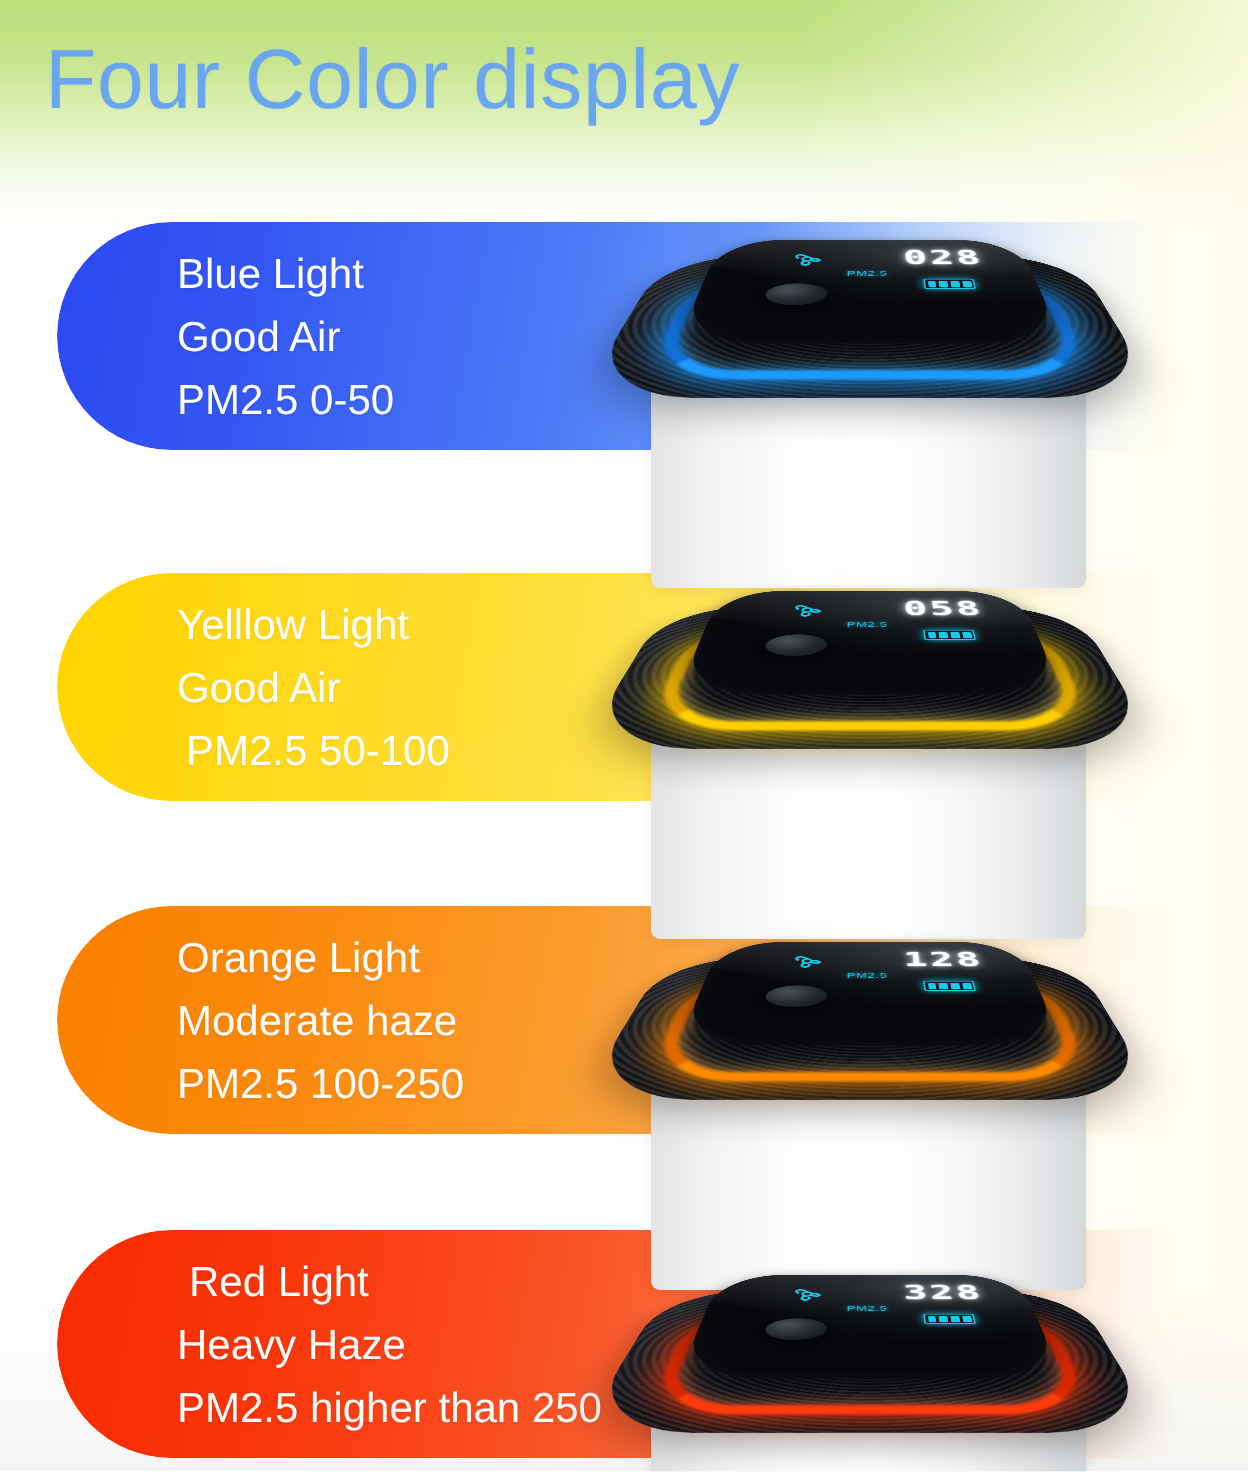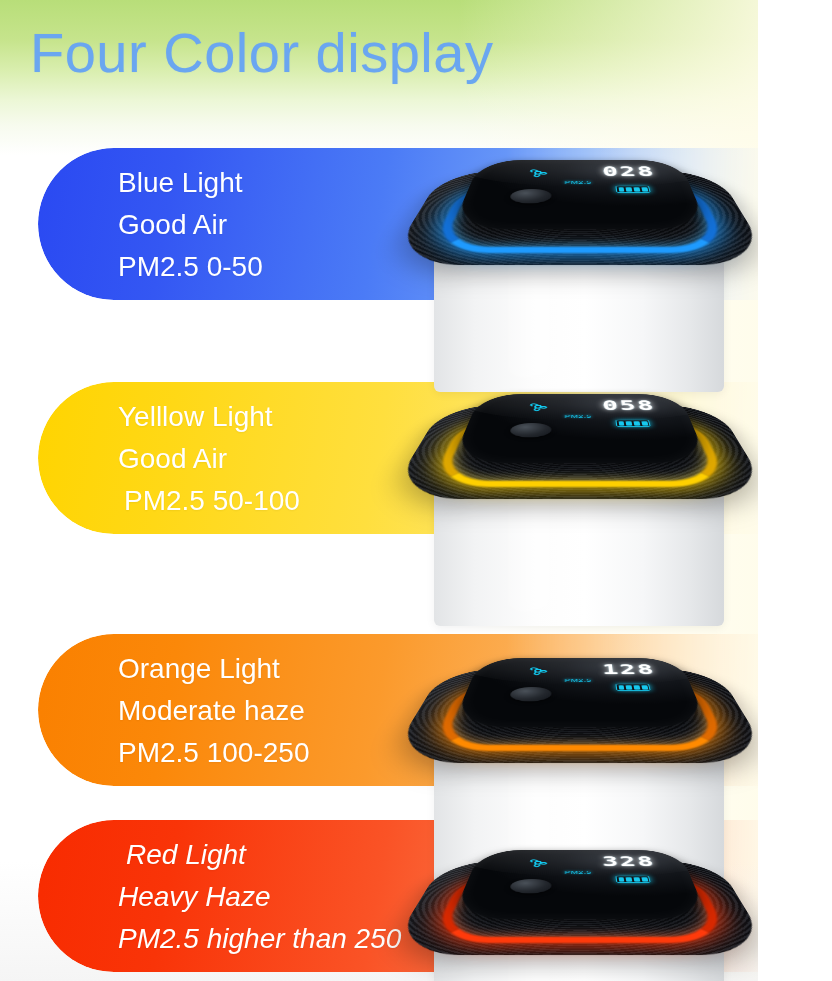--- a/index.html
+++ b/index.html
@@ -7,21 +7,21 @@
   body {
     font-family:"Liberation Sans", sans-serif;
     background:#ffffff;
     overflow:hidden;
     position:relative;
   }
 
   
   .page {
     position:relative;
-    width:758px;
+    width:832px;
     height:981px;
     overflow:hidden;
     background:
       linear-gradient(to bottom,
         #b8de79 0px,
         #c6e48c 40px,
         #d9eeae 70px,
         #ecf7d6 100px,
         #f7fbee 125px,
         #ffffff 155px);
@@ -52,41 +52,41 @@
 
   
   .row {
     position:absolute;
     left:0;
     width:832px;
     height:210px;
   }
   .row-0 { top:140px; }
   .row-1 { top:374px; }
-  .row-2 { top:626px;padding-left:41px; }
+  .row-2 { top:596px;padding-left:41px; }
   .row-3 { top:812px; }
 
   
   .pill {
     position:absolute;
     left:38px;
     top:8px;
     width:755px;
     height:152px;
     border-radius:80px 0 0 80px;
     padding:14px 0 0 80px;
     color:#ffffff;
     z-index:1;
     -webkit-mask-image:linear-gradient(to right,#000 0%,#000 62%,rgba(0,0,0,.0) 99%);
     mask-image:linear-gradient(to right,#000 0%,#000 62%,rgba(0,0,0,0) 99%);
   }
   .pill.blue   { background:linear-gradient(100deg,#2a49f2 0%,#3457f3 18%,#4b7bf6 45%,#79a8f9 70%,#bed6fc 88%,#eaf2fe 100%); }
   .pill.yellow { background:linear-gradient(100deg,#ffd400 0%,#ffd816 18%,#ffdf3e 45%,#fde878 70%,#fdf3c0 88%,#fffbe6 100%); }
   .pill.orange { background:linear-gradient(100deg,#fa8000 0%,#fb8809 18%,#fb9a2c 45%,#fcb664 70%,#fdd8a8 88%,#fef0de 100%); }
-  .pill.red    { background:linear-gradient(100deg,#f82b00 0%,#f93408 18%,#fa5326 45%,#fb8152 70%,#fcb28f 88%,#fee0d2 100%);font-style:italic; }
+  .pill.red    { background:linear-gradient(100deg,#f82b00 0%,#f93408 18%,#fa5326 45%,#fb8152 70%,#fcb28f 88%,#fee0d2 100%); }
 
   .pill .line {
     font-size:28px;
     line-height:42px;
     font-weight:400;
     white-space:nowrap;
     text-shadow:0 1px 2px rgba(0,0,0,.06);
   }
   .pill .line.l1 { padding-left:0px; }
   .pill .line.l2 { padding-left:0px; }

